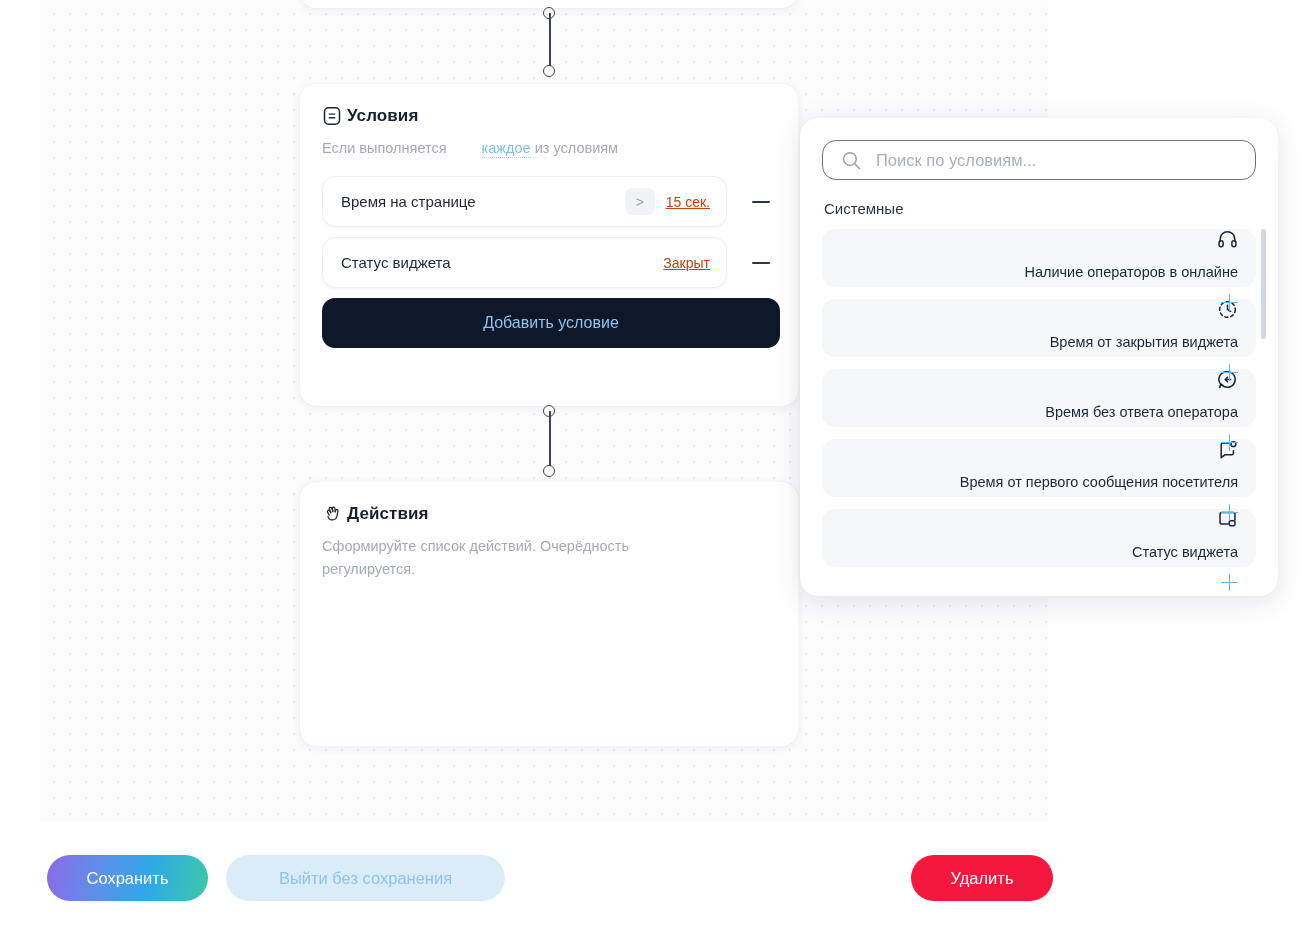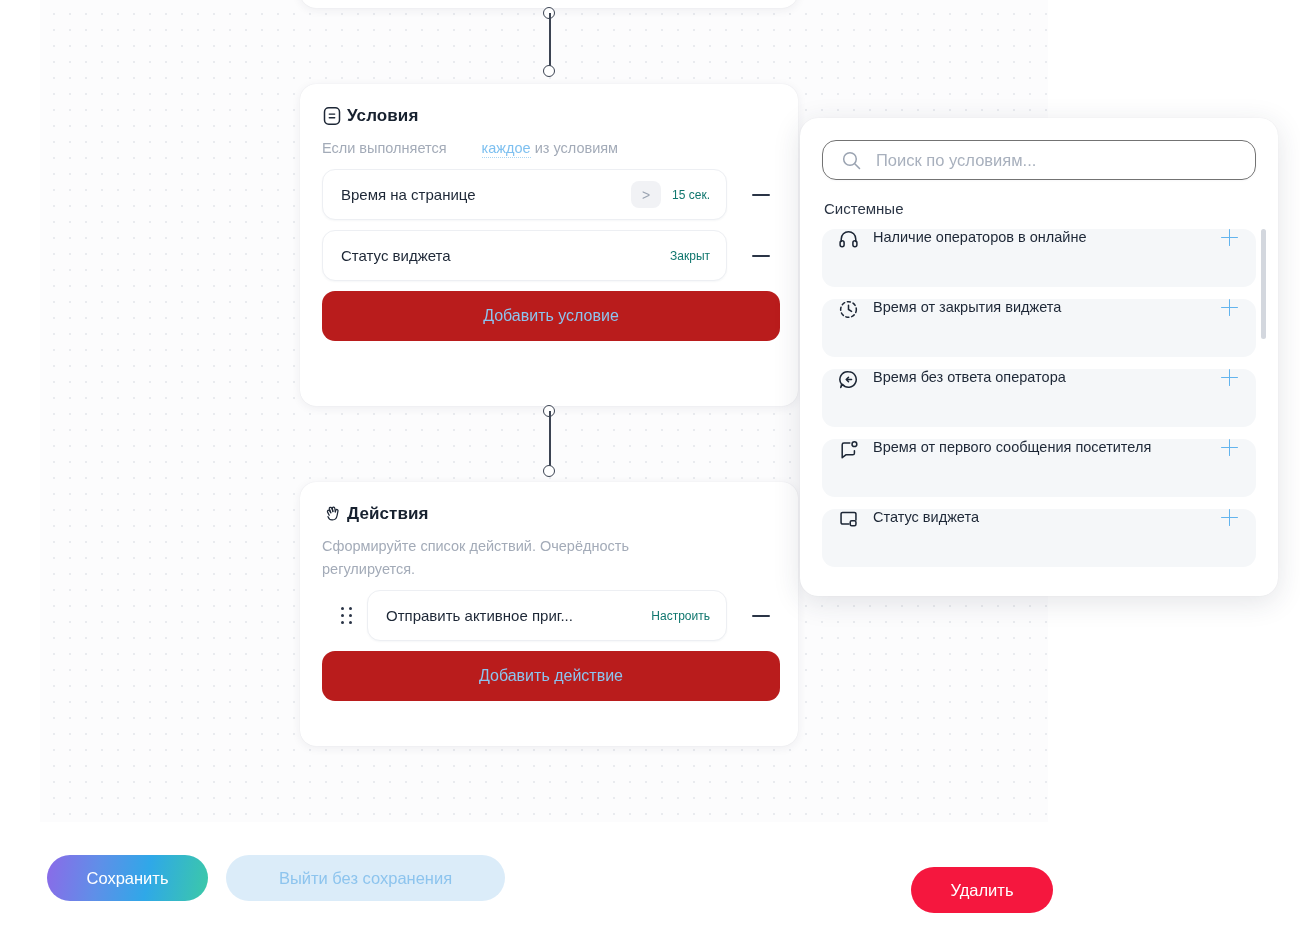--- a/index.html
+++ b/index.html
@@ -92,21 +92,21 @@
   }
 
   .sub-link {
     color: #7ec0f0;
     border-bottom: 1px dotted #a9d5f2;
     padding-bottom: 1px;
     margin-left: 31px;
   }
 
   
-  .rows { margin-top: 9px; }
+  .rows { margin-top: 16px; }
 
   .row {
     display: flex;
     align-items: center;
     gap: 11px;
     margin-bottom: 10px;
   }
 
   .drag-handle {
     width: 18px;
@@ -162,23 +162,24 @@
     border-radius: 8px;
     background: #f1f2f5;
     color: #9aa3b1;
     font-size: 14px;
     display: flex;
     align-items: center;
     justify-content: center;
   }
 
   .pill-value {
-    font-size: 12px;
-    color: #0f766e;
+    font-size: 14px;
+    color: #c2410c;
     white-space: nowrap;
+    text-decoration: underline;
   }
 
   .row-minus {
     width: 22px; height: 22px;
     flex: none;
     margin-left: 12px;
     margin-right: 4px;
     position: relative;
   }
   .row-minus::before {
@@ -188,21 +189,21 @@
     width: 18px; height: 2px;
     background: #2a3446;
     border-radius: 2px;
   }
 
   .add-btn {
     display: block;
     width: 100%;
     height: 50px;
     margin-top: 6px;
-    background: #b91c1c;
+    background: #0f172a;
     border: none;
     border-radius: 13px;
     color: #8dc4ee;
     font-size: 16px;
     font-family: inherit;
     cursor: pointer;
   }
 
   
   .connector {
@@ -279,24 +280,25 @@
   .dd-list {
     position: relative;
     margin-top: 12px;
   }
 
   .dd-item {
     height: 58px;
     background: #f5f7f9;
     border-radius: 13px;
     display: flex;
-    align-items: flex-start;
+    align-items: flex-end;
     gap: 14px;
     padding: 0 18px 0 16px;
     margin-bottom: 12px;
+    flex-direction: column;
   }
 
   .dd-icon { width: 21px; height: 21px; flex: none; display: block; }
 
   .dd-label {
     font-size: 14.5px;
     color: #1d2736;
     white-space: nowrap;
   }
 
@@ -357,21 +359,20 @@
   .btn-exit {
     left: 226px; top: 0; width: 279px;
     background: #dbecf9;
     color: #8dc4ee;
   }
 
   .btn-delete {
     left: 911px; top: 0; width: 142px;
     background: #f5173e;
     color: #ffffff;
-    margin-top: 12px;
   }
 </style>
 </head>
 <body>
 
 <div id="root">
 
   <div class="canvas"></div>
 
   <div class="card card-top-stub"></div>
@@ -440,41 +441,20 @@
             <path d="M8.6 8.2 L7.4 5.0 a1.25 1.25 0 0 1 2.35-.85 l1.15 3.1"></path>
             <path d="M10.9 7.6 L10.4 4.6 a1.2 1.2 0 0 1 2.4-.35 l.55 3.3"></path>
             <path d="M13.3 8.0 l.45 -1.6 a1.15 1.15 0 0 1 2.25 .5 l-.9 4.6 c-.55 2.9 -2.6 4.6 -5.1 4.4 c-2.3 -.2 -3.5 -1.5 -4.0 -3.3"></path>
           </g>
         </svg>
         <div class="card-title">Действия</div>
       </div>
 
       <div class="card-sub">Сформируйте список действий. Очерёдность регулируется.</div>
 
-      <div class="rows">
-        <div class="row">
-          <div class="drag-handle">
-            <i></i>
-              <i></i>
-              <i></i>
-              <i></i>
-              <i></i>
-              <i></i>
-          </div>
-          <div class="pill">
-            <span class="pill-label">Отправить активное приг...</span>
-            <span class="pill-right">
-              <span class="pill-value">Настроить</span>
-            </span>
-          </div>
-          <div class="row-minus"></div>
-        </div>
-
-        <button class="add-btn" style="width:458px">Добавить действие</button>
-      </div>
     </div>
   </div>
 
   <div class="dropdown">
 
     <div class="search-box">
       <svg class="search-icon" viewBox="0 0 22 22">
         <circle cx="9.4" cy="9.4" r="6.6" fill="none" stroke="#9aa3b1" stroke-width="1.6"></circle>
         <line x1="14.4" y1="14.4" x2="19.4" y2="19.4" stroke="#9aa3b1" stroke-width="1.6" stroke-linecap="round"></line>
       </svg>

